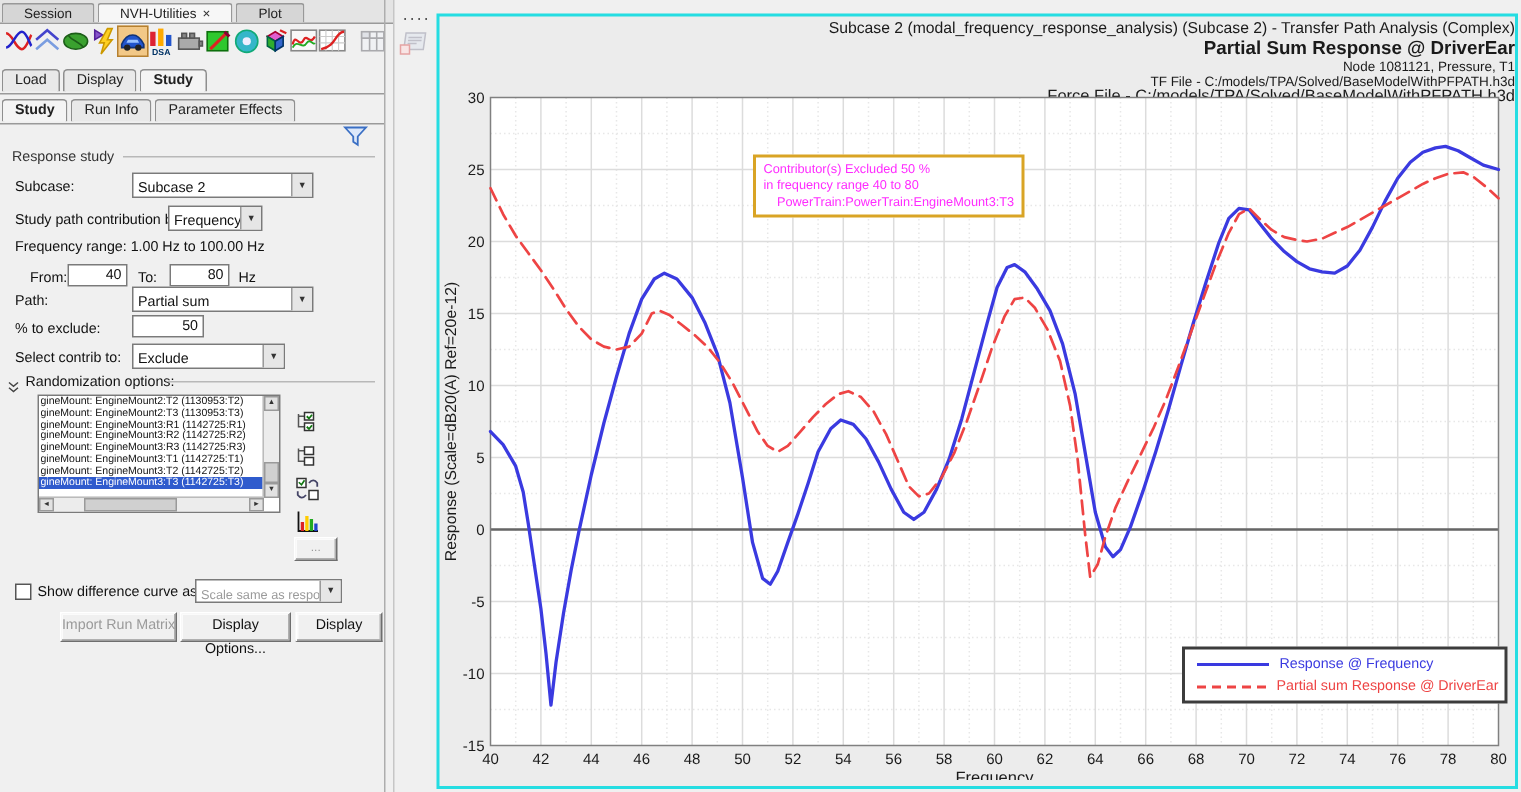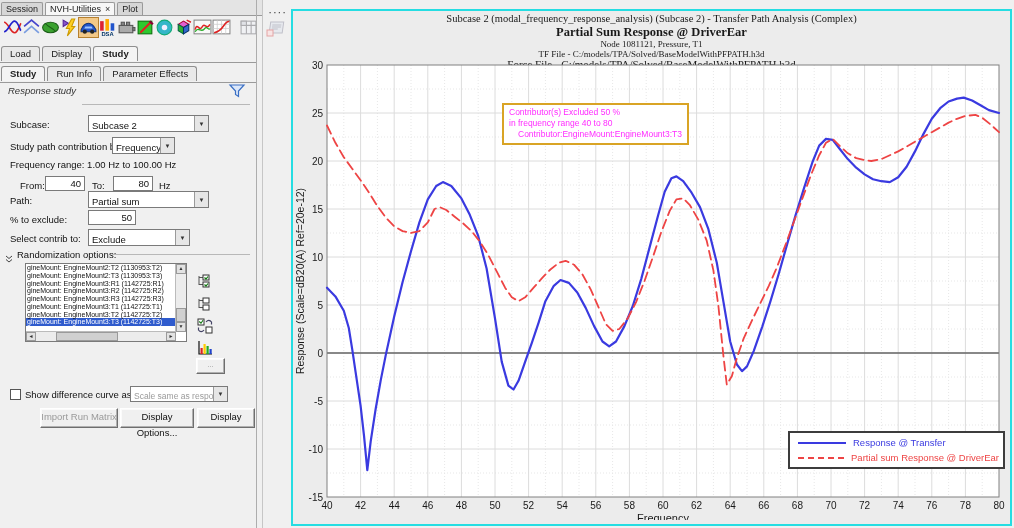--- a/index.html
+++ b/index.html
@@ -5,21 +5,21 @@
   html,body{margin:0;padding:0;}
   body{width:1014px;height:528px;position:relative;overflow:hidden;
        background:#f0f0f0;font-family:"Liberation Sans",sans-serif;
        -webkit-font-smoothing:antialiased;}
   .abs{position:absolute;}
   .lbl{position:absolute;font-size:9.5px;color:#111;white-space:nowrap;}
   .gline{position:absolute;border-top:1px solid #b8b8b8;height:0;}
 
   
   #window-tabs{position:absolute;left:0;top:0;width:262px;height:15px;border-bottom:1px solid #9a9a9a;background:#e4e4e4;}
-  .wtab{display:inline-block;height:12px;margin:2px 1px 0 1px;padding:0 4px;font-size:9px;line-height:12px;
+  .wtab{display:inline-block;height:12px;margin:2px 1px 0 1px;padding:0 14px;font-size:9px;line-height:12px;
         background:#d6d6d6;border:1px solid #999;border-bottom:none;border-radius:2px 2px 0 0;color:#222;vertical-align:top;}
   .wtab.active{background:#f7f7f7;}
   .wtab .x{margin-left:4px;color:#333;font-size:9px;}
 
   
   .tbicon{position:absolute;top:17px;width:19px;height:19px;border:1px solid transparent;}
   .tbicon svg{width:100%;height:100%;display:block;}
   .tbicon.pressed{background:#f2c887;border:1px solid #b58030;}
   .tbicon.disabled{opacity:.5;filter:grayscale(60%);}
 
@@ -49,21 +49,21 @@
   .lrow.sel{background:#2f5bcd;color:#fff;}
   .vscroll{position:absolute;right:0;top:0;width:10px;bottom:9px;background:#ececec;border-left:1px solid #bbb;}
   .hscroll{position:absolute;left:0;bottom:0;right:10px;height:9px;background:#ececec;border-top:1px solid #bbb;}
   .sbtn{position:absolute;background:#e2e2e2;border:1px solid #9a9a9a;font-size:5px;line-height:7px;text-align:center;color:#333;}
   .sthumb{position:absolute;background:#d0d0d0;border:1px solid #9a9a9a;}
   .sic{position:absolute;left:197px;width:16px;height:16px;}
   .sic svg{width:100%;height:100%;display:block;}
 
   
   #plotwin{position:absolute;left:291px;top:9px;width:717px;height:513px;background:#ececec;border:2px solid #25dde2;}
-  .t-line{position:absolute;left:0;width:100%;text-align:center;color:#1a1a1a;white-space:nowrap;font-family:Liberation Serif, serif;}
+  .t-line{position:absolute;left:0;width:100%;text-align:right;color:#1a1a1a;white-space:nowrap;}
   #anno{position:absolute;left:209px;top:92px;border:2px solid #d9a425;background:#fff;padding:2px 5px 3px 5px;
         font-size:8.5px;line-height:11px;color:#ff2bff;white-space:nowrap;}
   #anno .ind{padding-left:9px;}
   #legend{position:absolute;left:495px;top:420px;width:205px;border:2px solid #3c3c3c;background:#fff;padding:2px 4px;}
   .leg-row{display:flex;align-items:center;height:15px;font-size:9.5px;white-space:nowrap;}
   .leg-sample{width:48px;height:0;margin:0 7px 0 4px;}
 
   
   .vline{position:absolute;top:0;height:528px;width:1px;background:#adadad;}
   #grip-dots{position:absolute;left:269px;top:8px;font-size:8px;letter-spacing:2px;color:#444;font-weight:bold;}
@@ -169,21 +169,21 @@
       </div>
     </div>
 
   <div class="tabrow" style="top:44px;height:18px;" id="panel-tabs"><div class="ptab">Load</div><div class="ptab">Display</div><div class="ptab active">Study</div></div>
   <div class="tabrow" style="top:64px;height:18px;" id="study-tabs"><div class="ptab active">Study</div><div class="ptab">Run Info</div><div class="ptab">Parameter Effects</div></div>
 
   <div class="abs" style="left:228px;top:84px;width:18px;height:14px;" id="funnel-slot"><svg viewBox="0 0 18 14">
         <path d="M2 1 H16 L10.5 7 V12.5 L7.5 10.5 V7 Z" fill="#dce8fa" stroke="#3a6fc4" stroke-width="1.2"></path>
       </svg></div>
 
-  <span class="lbl" style="left:8px;top:85px;color:#333;font-style:italic;">Response study</span>
+  <span class="lbl" style="left:8px;top:99px;color:#333;">Response study</span>
   <div class="gline" style="left:82px;top:104px;width:168px;"></div>
 
   <span class="lbl" style="left:10px;top:119px;">Subcase:</span>
   <div class="dd" style="left:88px;top:115px;width:121px;">
     <span class="val">Subcase 2</span>
     <span class="arr">▼</span>
   </div>
 
   <span class="lbl" style="left:10px;top:141px;">Study path contribution by:</span>
   <div class="dd" style="left:112px;top:137px;width:63px;">
@@ -403,26 +403,26 @@
       <text x="30" y="57.5" font-size="10" text-anchor="end" fill="#1a1a1a" font-family="&quot;Liberation Sans&quot;,sans-serif">30</text>
       <text x="370" y="511" font-size="11" text-anchor="middle" fill="#1a1a1a" font-family="&quot;Liberation Sans&quot;,sans-serif">Frequency</text>
       <text x="11" y="270" font-size="10.5" text-anchor="middle" fill="#1a1a1a" font-family="&quot;Liberation Sans&quot;,sans-serif" transform="rotate(-90 11 270)">Response (Scale=dB20(A) Ref=20e-12)</text>
       <polyline points="34.0,276.7 42.4,285.4 50.8,299.8 55.8,317.0 59.2,338.2 62.6,361.2 67.6,394.8 71.0,424.6 74.3,459.1 77.7,430.3 82.7,397.7 87.8,368.9 92.8,343.9 101.2,305.5 109.6,271.0 118.0,240.2 126.4,211.4 134.8,188.4 143.2,175.0 149.9,171.1 158.3,175.0 168.4,187.4 176.8,203.8 185.2,224.9 193.6,257.5 202.0,307.4 208.7,350.6 215.4,374.6 220.5,378.5 225.5,369.8 232.2,350.6 239.0,331.4 245.7,311.3 252.4,290.2 260.8,274.8 267.5,269.0 275.9,271.9 284.3,281.5 292.7,296.9 301.1,315.1 309.5,330.5 316.2,335.3 323.0,330.5 331.4,315.1 339.8,295.0 348.2,268.1 356.6,236.4 365.0,204.7 371.7,180.7 378.4,167.3 383.4,165.4 390.2,170.2 398.6,181.7 407.0,196.1 415.4,218.2 423.8,251.8 430.5,291.1 437.2,330.5 443.9,353.5 449.0,360.2 454.0,355.4 460.7,340.1 469.1,316.1 477.5,290.2 485.9,262.3 494.3,232.6 502.7,203.8 511.1,176.9 519.5,151.0 526.2,134.6 533.0,127.9 539.7,128.9 546.4,137.5 554.8,148.1 563.2,156.7 571.6,163.4 580.0,168.2 588.4,170.2 596.8,171.1 605.2,166.3 613.6,155.8 622.0,140.4 630.4,123.1 638.8,107.8 647.2,97.2 655.6,90.5 664.0,87.6 670.7,86.6 679.1,89.5 687.5,94.3 695.9,99.1 706.0,102.0" fill="none" stroke="#3a3ae0" stroke-width="2.2" stroke-linejoin="round" stroke-linecap="round"></polyline>
       <polyline points="34.0,114.5 42.4,131.8 50.8,146.2 59.2,157.7 67.6,169.2 76.0,181.7 84.4,195.1 92.8,206.6 101.2,215.3 109.6,220.1 118.0,222.0 126.4,220.1 134.8,211.4 141.5,198.0 146.6,196.1 153.3,199.0 161.7,205.7 170.1,212.4 178.5,220.1 186.9,230.6 195.3,244.1 203.7,260.4 212.1,276.7 218.8,286.3 225.5,290.2 232.2,286.3 240.6,276.7 249.0,267.1 257.4,258.5 265.8,251.8 272.6,249.8 281.0,253.7 289.4,263.3 297.8,278.6 306.2,297.8 312.9,313.2 319.6,319.9 326.3,318.0 334.7,307.4 343.1,291.1 351.5,270.0 359.9,246.0 368.3,221.0 376.7,199.9 383.4,188.4 390.2,187.4 396.9,194.2 405.3,208.6 413.7,229.7 420.4,259.4 425.4,295.0 430.5,345.8 433.8,373.7 438.9,365.0 443.9,346.8 450.6,327.6 459.0,309.4 467.4,292.1 475.8,274.8 484.2,255.6 492.6,233.5 501.0,210.5 509.4,187.4 517.8,164.4 526.2,144.2 533.0,131.8 539.7,127.9 546.4,134.6 554.8,142.3 563.2,147.1 571.6,149.0 578.3,150.0 588.4,148.1 596.8,144.2 605.2,140.4 613.6,135.6 622.0,130.8 630.4,126.0 638.8,121.2 647.2,116.4 655.6,111.6 664.0,107.8 672.4,104.9 682.5,103.9 689.2,106.8 697.6,113.5 706.0,121.2" fill="none" stroke="#ee4444" stroke-width="1.8" stroke-linejoin="round" stroke-linecap="round" stroke-dasharray="9,5"></polyline>
     </svg>
 
   <div id="anno">
     <div>Contributor(s) Excluded 50 %</div>
     <div>in frequency range 40 to 80</div>
-    <div class="ind">Contributor:EngineMount:EngineMount3:T3</div>
+    <div class="ind">PowerTrain:PowerTrain:EngineMount3:T3</div>
   </div>
 
   <div id="legend">
     <div class="leg-row">
       <span class="leg-sample" style="border-top:2px solid #3a3ae0;"></span>
-      <span style="color:#3a3ae0;">Response @ Transfer</span>
+      <span style="color:#3a3ae0;">Response @ Frequency</span>
     </div>
     <div class="leg-row">
       <span class="leg-sample" style="border-top:2px dashed #ee4444;"></span>
       <span style="color:#ee4444;">Partial sum Response @ DriverEar</span>
     </div>
   </div>
 </div>
 
 </body></html>

